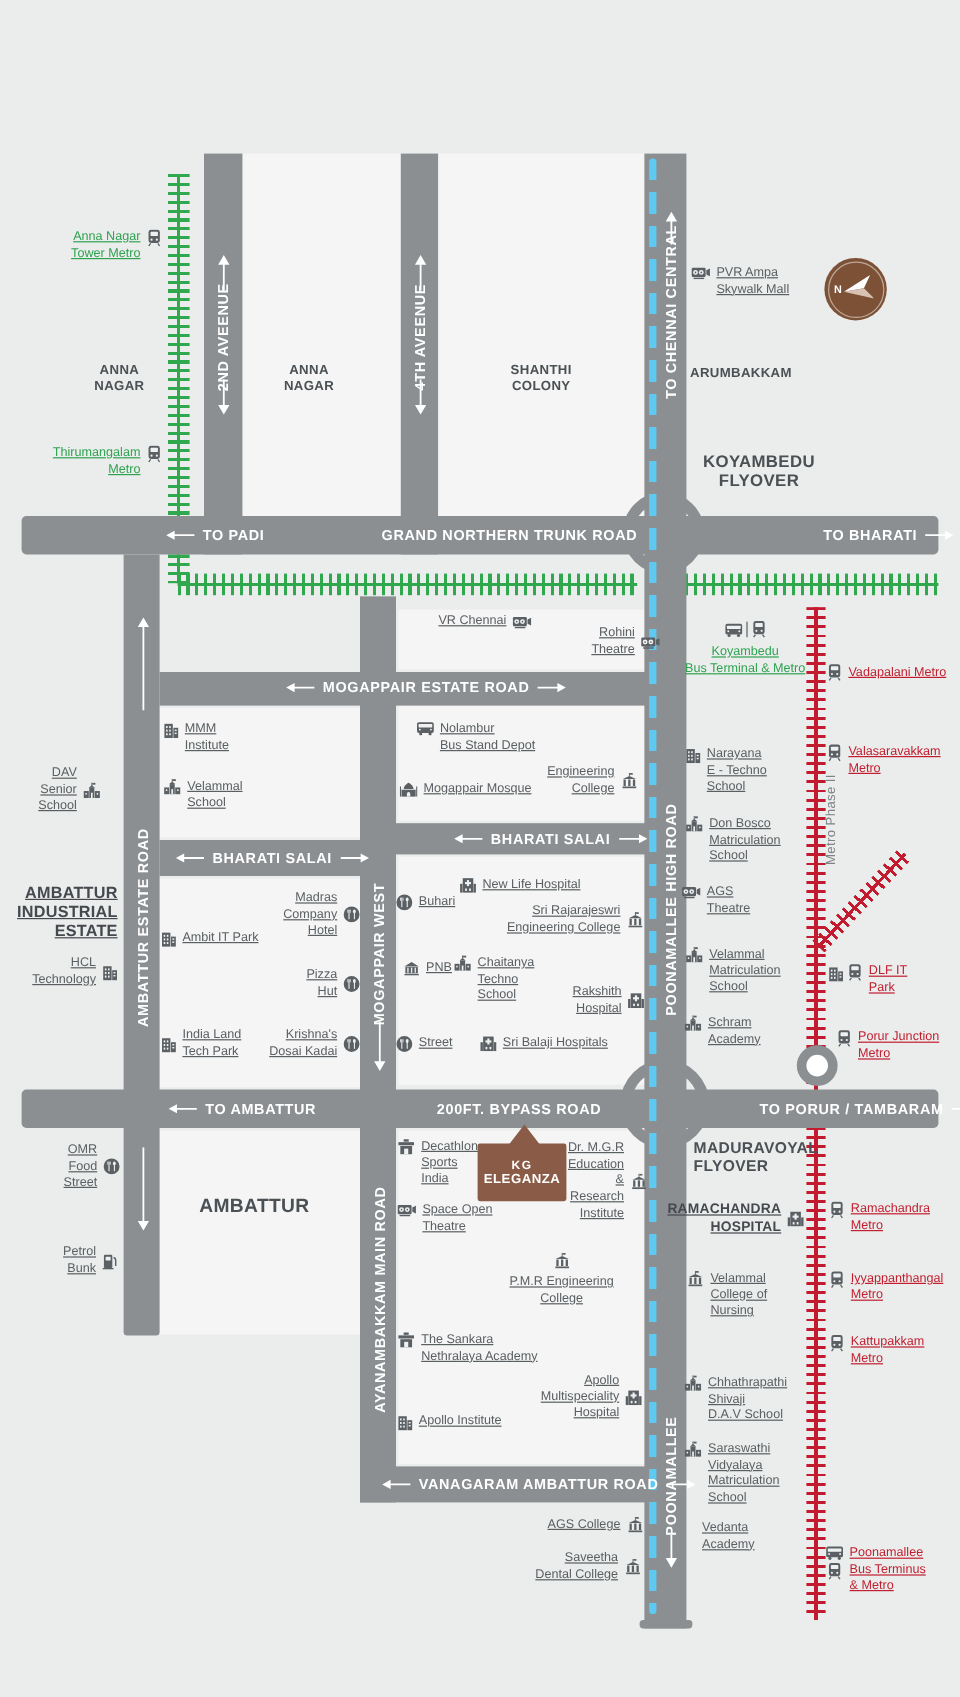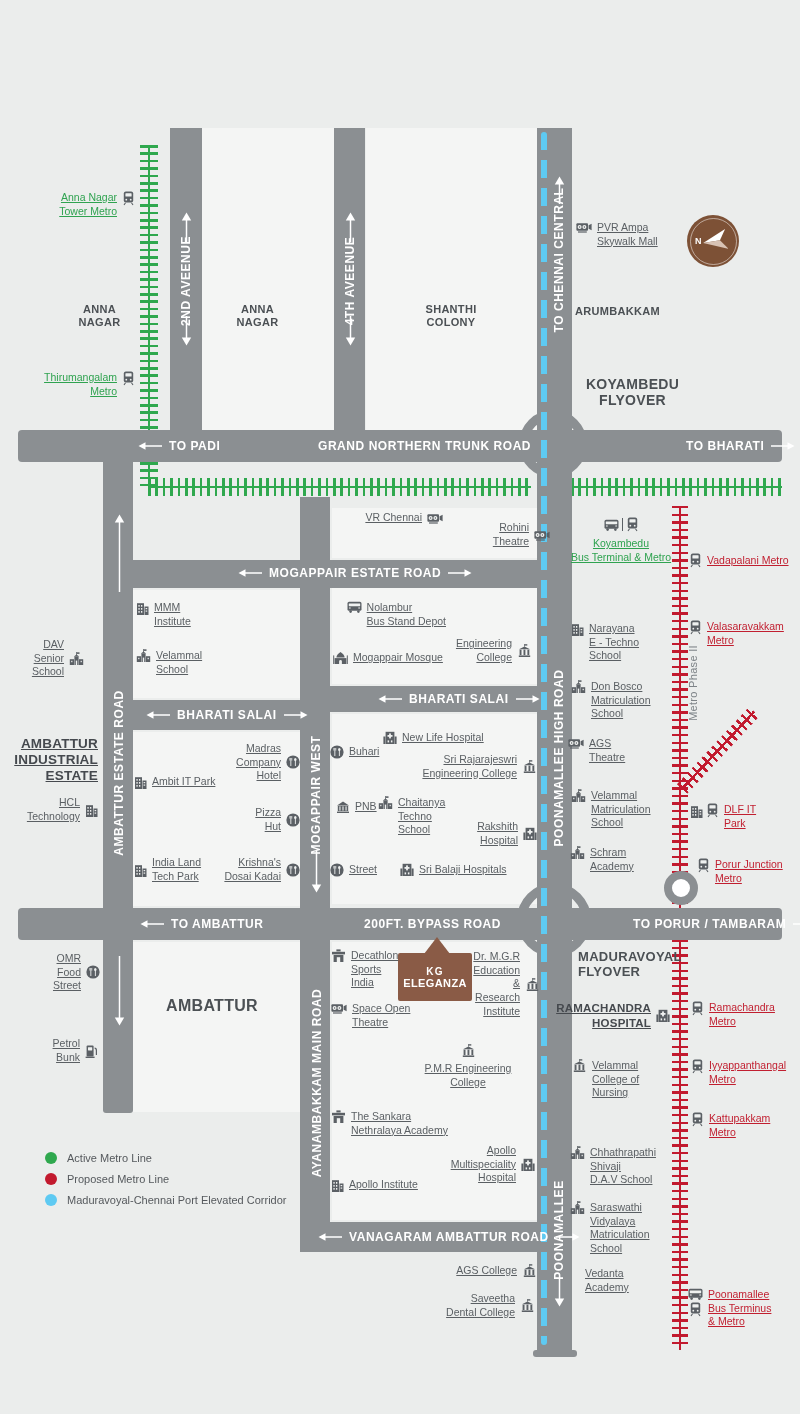--- a/index.html
+++ b/index.html
@@ -118,34 +118,20 @@
   <div class="compass">
     <span class="n">N</span>
     <svg width="26" height="28" viewBox="0 0 26 28">
         <g transform="rotate(-10 13 14)">
           <polygon points="1,14 25,4 18,14" fill="#ffffff"></polygon>
           <polygon points="1,14 25,24 18,14" fill="#d8c2b4"></polygon>
         </g>
       </svg>
   </div>
 
-  <div class="legend" id="legend">
-      <div class="leg-row">
-        <span class="leg-dot" style="background:#2fa84e"></span>
-        <span class="leg-label">Active Metro Line</span>
-      </div>
-      <div class="leg-row">
-        <span class="leg-dot" style="background:#c21a2e"></span>
-        <span class="leg-label">Proposed Metro Line</span>
-      </div>
-      <div class="leg-row">
-        <span class="leg-dot" style="background:#5ecaf2"></span>
-        <span class="leg-label">Maduravoyal-Chennai Port Elevated Corridor</span>
-      </div>
-    </div>
 
 <div class="rlab" style="left: 138px; top: 439px;">
       <span class="arr">
         <svg width="25" height="10" viewBox="0 0 25 10">
           <line x1="24" y1="5" x2="6" y2="5" stroke="#fff" stroke-width="1.5"></line>
           <polygon points="7.5,1.2 0.5,5 7.5,8.8" fill="#fff"></polygon>
         </svg>
       </span>
       <span>TO PADI</span>
     </div>

